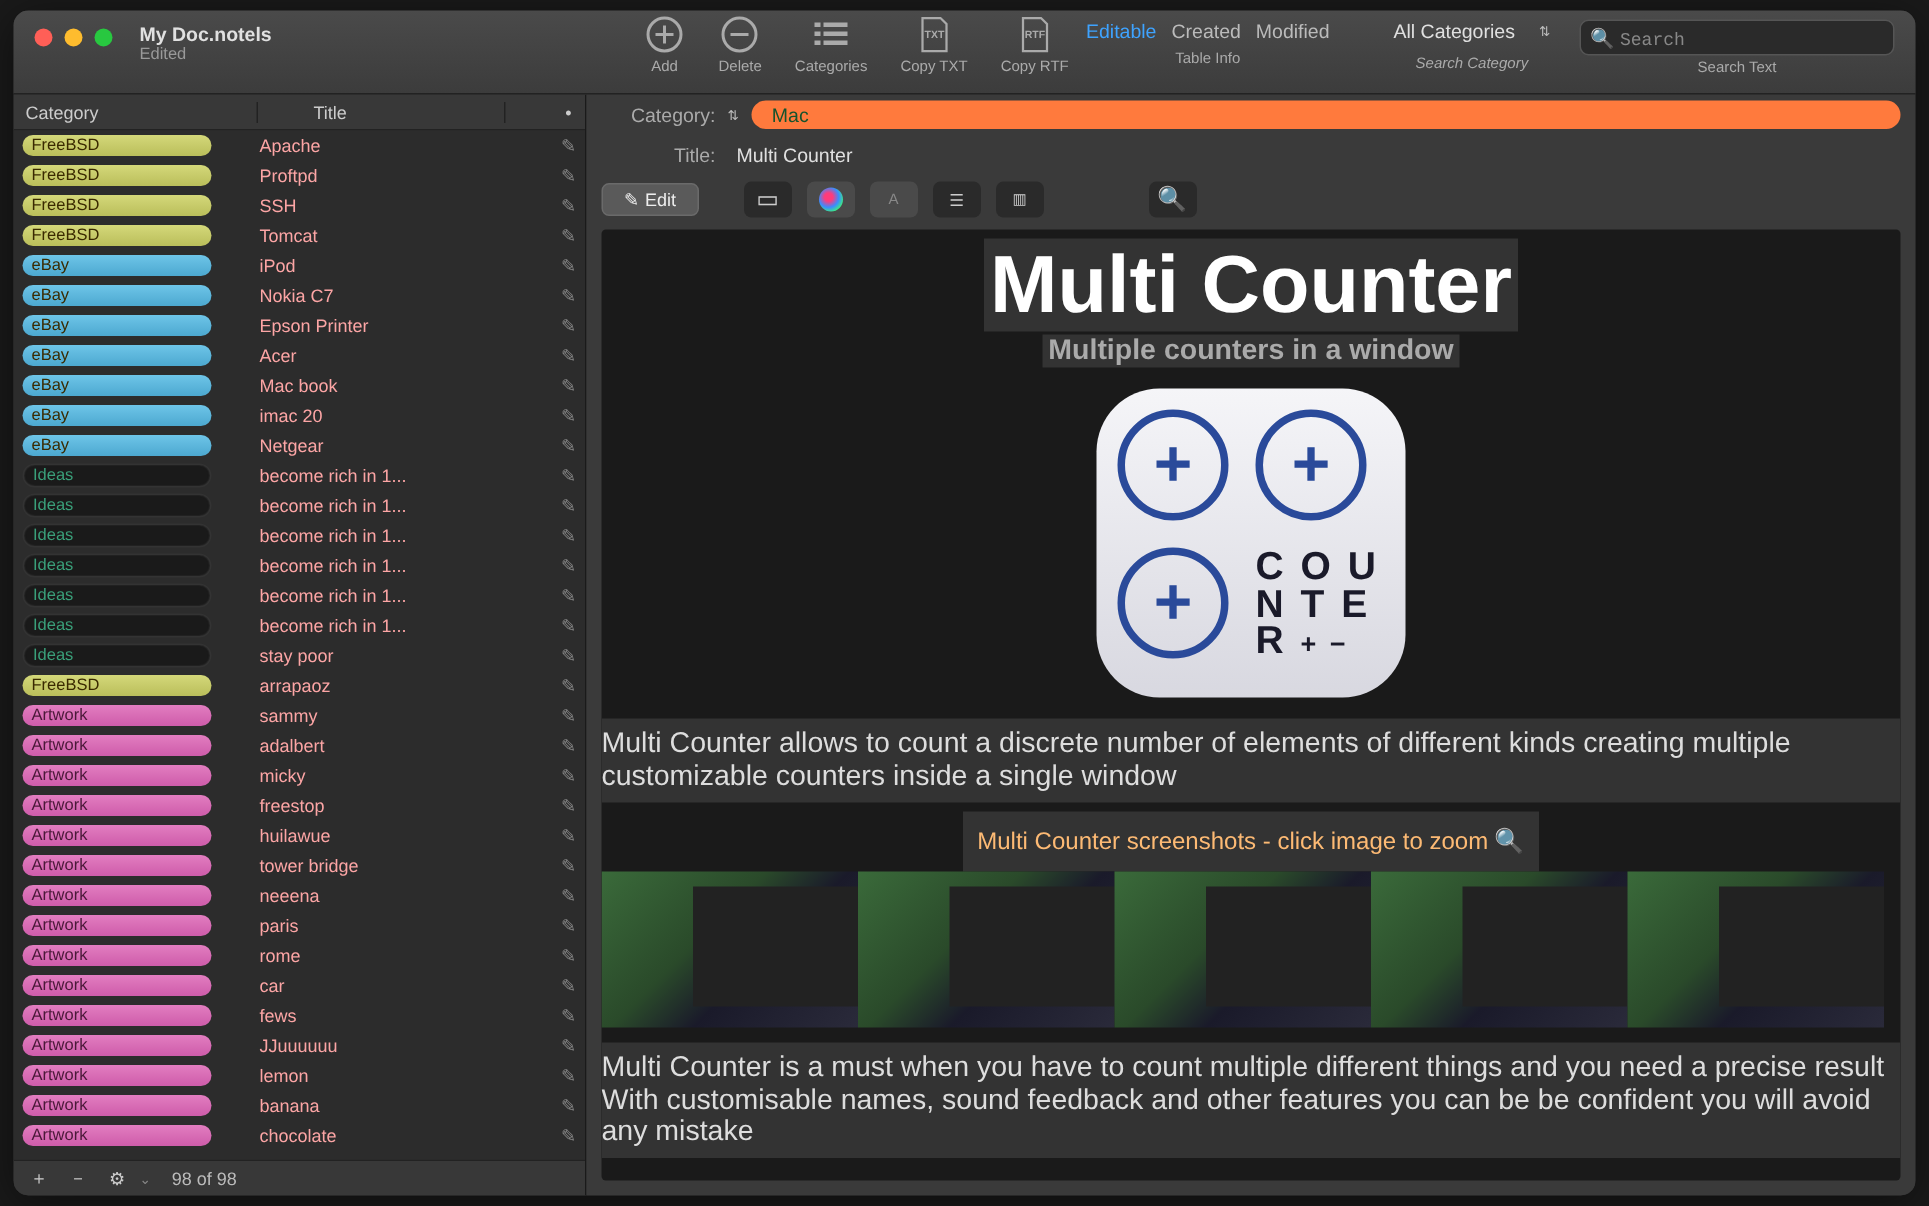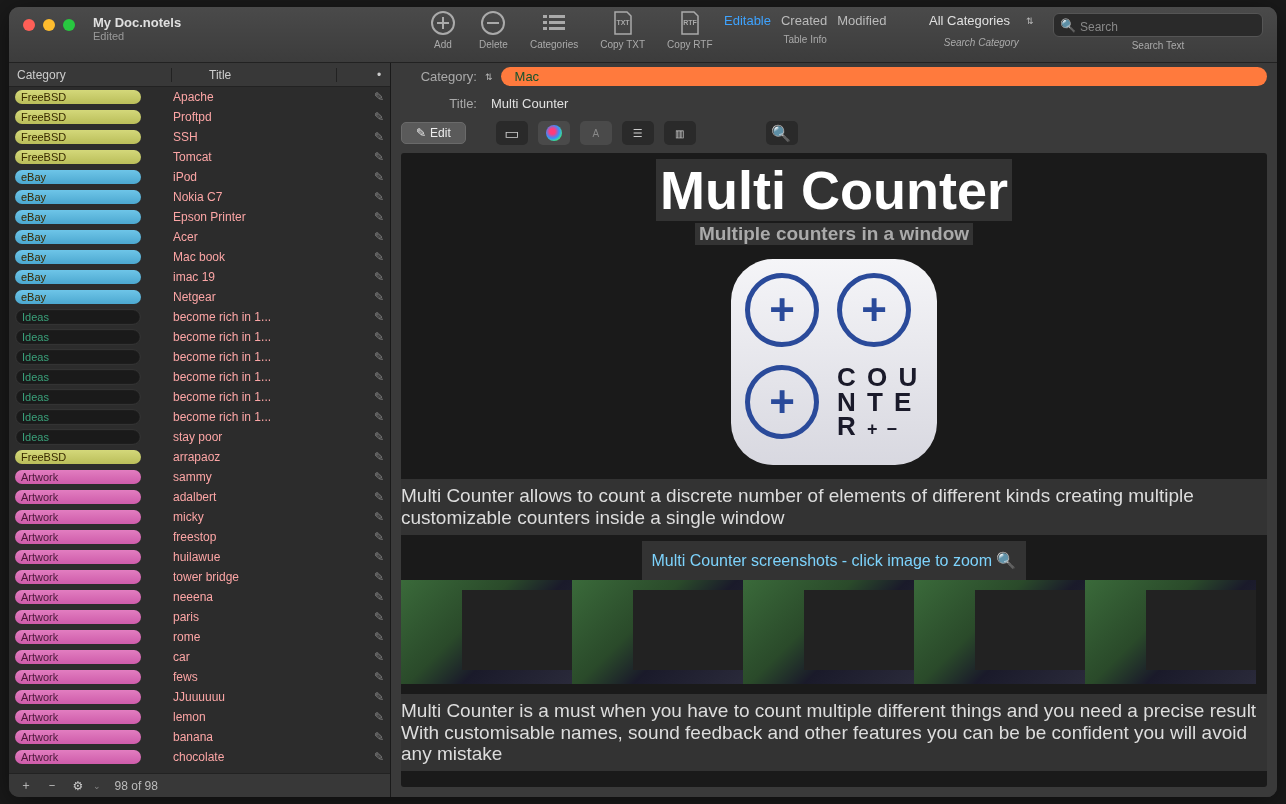--- a/index.html
+++ b/index.html
@@ -19,21 +19,21 @@
 .tb-icon { width: 28px; height: 28px; display: flex; align-items: center; justify-content: center; color: #aaa; }
 .tb-label { font-size: 10px; color: #aaa; }
 .sort-group { position: absolute; left: 715px; top: 6px; display: flex; flex-direction: column; align-items: center; }
 .sort-row { display: flex; gap: 10px; }
 .sort-link { font-size: 13px; color: #bbb; cursor: pointer; }
 .sort-link.active { color: #3ea3ff; }
 .sort-label { font-size: 10px; color: #aaa; margin-top: 6px; }
 .cat-filter { position: absolute; left: 920px; top: 6px; display: flex; flex-direction: column; align-items: center; }
 .cat-select { color: #e0e0e0; font-size: 13px; display: flex; align-items: center; gap: 16px; }
 .search-box { position: absolute; right: 14px; top: 6px; display: flex; flex-direction: column; align-items: center; width: 210px; }
-.search-input { background: #2a2a2a; border: 1px solid #555; border-radius: 6px; padding: 3px 8px 0 26px; color: #ddd; font-size: 12px; width: 100%; height: 24px; }
+.search-input { background: #2a2a2a; border: 1px solid #555; border-radius: 6px; padding: 3px 8px 0 26px; color: #ddd; font-size: 12px; width: 100%; height: 24px; font-family: Liberation Mono, monospace; }
 .search-input::placeholder { color: #888; }
 .search-icon { position: absolute; left: 7px; top: 5px; color: #888; font-size: 13px; }
 .search-label { font-size: 10px; color: #aaa; margin-top: 3px; }
 .body { display: flex; flex: 1; overflow: hidden; }
 .sidebar { width: 382px; background: #2c2c2c; display: flex; flex-direction: column; border-right: 1px solid #1a1a1a; }
 .list-header { height: 24px; display: flex; background: #383838; border-bottom: 1px solid #222; font-size: 12px; color: #ccc; align-items: center; gap: 31px; }
 .lh-cat { width: 163px; padding-left: 8px; border-right: 1px solid #222; }
 .lh-title { flex: 1; padding-left: 6px; border-right: 1px solid #222; }
 .lh-dot { width: 22px; text-align: center; }
 .list { flex: 1; overflow-y: auto; overflow-x: hidden; }
@@ -66,21 +66,21 @@
 .viewer::-webkit-scrollbar-track { background: #2a2a2a; }
 .viewer::-webkit-scrollbar-thumb { background: #5a5a5a; border-radius: 7px; border: 3px solid #2a2a2a; }
 .hero-title { font-size: 54px; font-weight: 700; color: #fff; text-align: center; margin-top: 6px; display: inline-block; background: #333; padding: 0 4px;}
 .hero-title-wrap { text-align: center; }
 .hero-sub { font-size: 19px; font-weight: 600; color: #aaa; text-align: center; margin-top: 2px; background: #333; display: inline-block; padding: 0 4px;}
 .app-icon { width: 206px; height: 206px; margin: 14px auto; background: linear-gradient(#f5f5f8, #d8d8e0); border-radius: 42px; position: relative; display: grid; grid-template-columns: 1fr 1fr; grid-template-rows: 1fr 1fr; padding: 14px; gap: 6px; }
 .plus-circle { width: 74px; height: 74px; border: 5px solid #2a4a9a; border-radius: 50%; display: flex; align-items: center; justify-content: center; color: #2a4a9a; font-size: 44px; font-weight: 700; }
 .icon-letters { font-size: 26px; font-weight: 800; color: #1a1a2a; letter-spacing: 2px; line-height: 0.95;}
 .icon-sm { font-size: 18px; }
 .desc { color: #ddd; font-size: 19px; padding: 6px 0px; line-height: 1.15; background: #333;}
-.shots-label { color: #7dd3fc; font-size: 16px; text-align: center; padding: 10px; display: inline-block; background: #333;}
+.shots-label { color: #fdba74; font-size: 16px; text-align: center; padding: 10px; display: inline-block; background: #333;}
 .thumbs { display: flex; gap: 0px; padding: 0; }
 .thumb { width: 171px; height: 104px; background: linear-gradient(135deg, #3a6a3a 0%, #2a4a2a 40%, #1a1a2a 60%, #2a2a3a 100%); border: none; position: relative; }
 .thumb::after { content:''; position:absolute; right: 0; top: 10px; width: 110px; height: 80px; background: #222; }
 svg { display: block; }
 </style>
 </head>
 <body>
 
 <div class="window">
   <div class="titlebar">
@@ -217,21 +217,21 @@
             <span class="row-title">Acer</span>
             <span class="row-edit">✎</span>
           </div>
           <div class="row">
             <span class="badge ebay">eBay</span>
             <span class="row-title">Mac book</span>
             <span class="row-edit">✎</span>
           </div>
           <div class="row">
             <span class="badge ebay">eBay</span>
-            <span class="row-title">imac 19</span>
+            <span class="row-title">imac 20</span>
             <span class="row-edit">✎</span>
           </div>
           <div class="row">
             <span class="badge ebay">eBay</span>
             <span class="row-title">Netgear</span>
             <span class="row-edit">✎</span>
           </div>
           <div class="row">
             <span class="badge ideas">Ideas</span>
             <span class="row-title">become rich in 1...</span>

